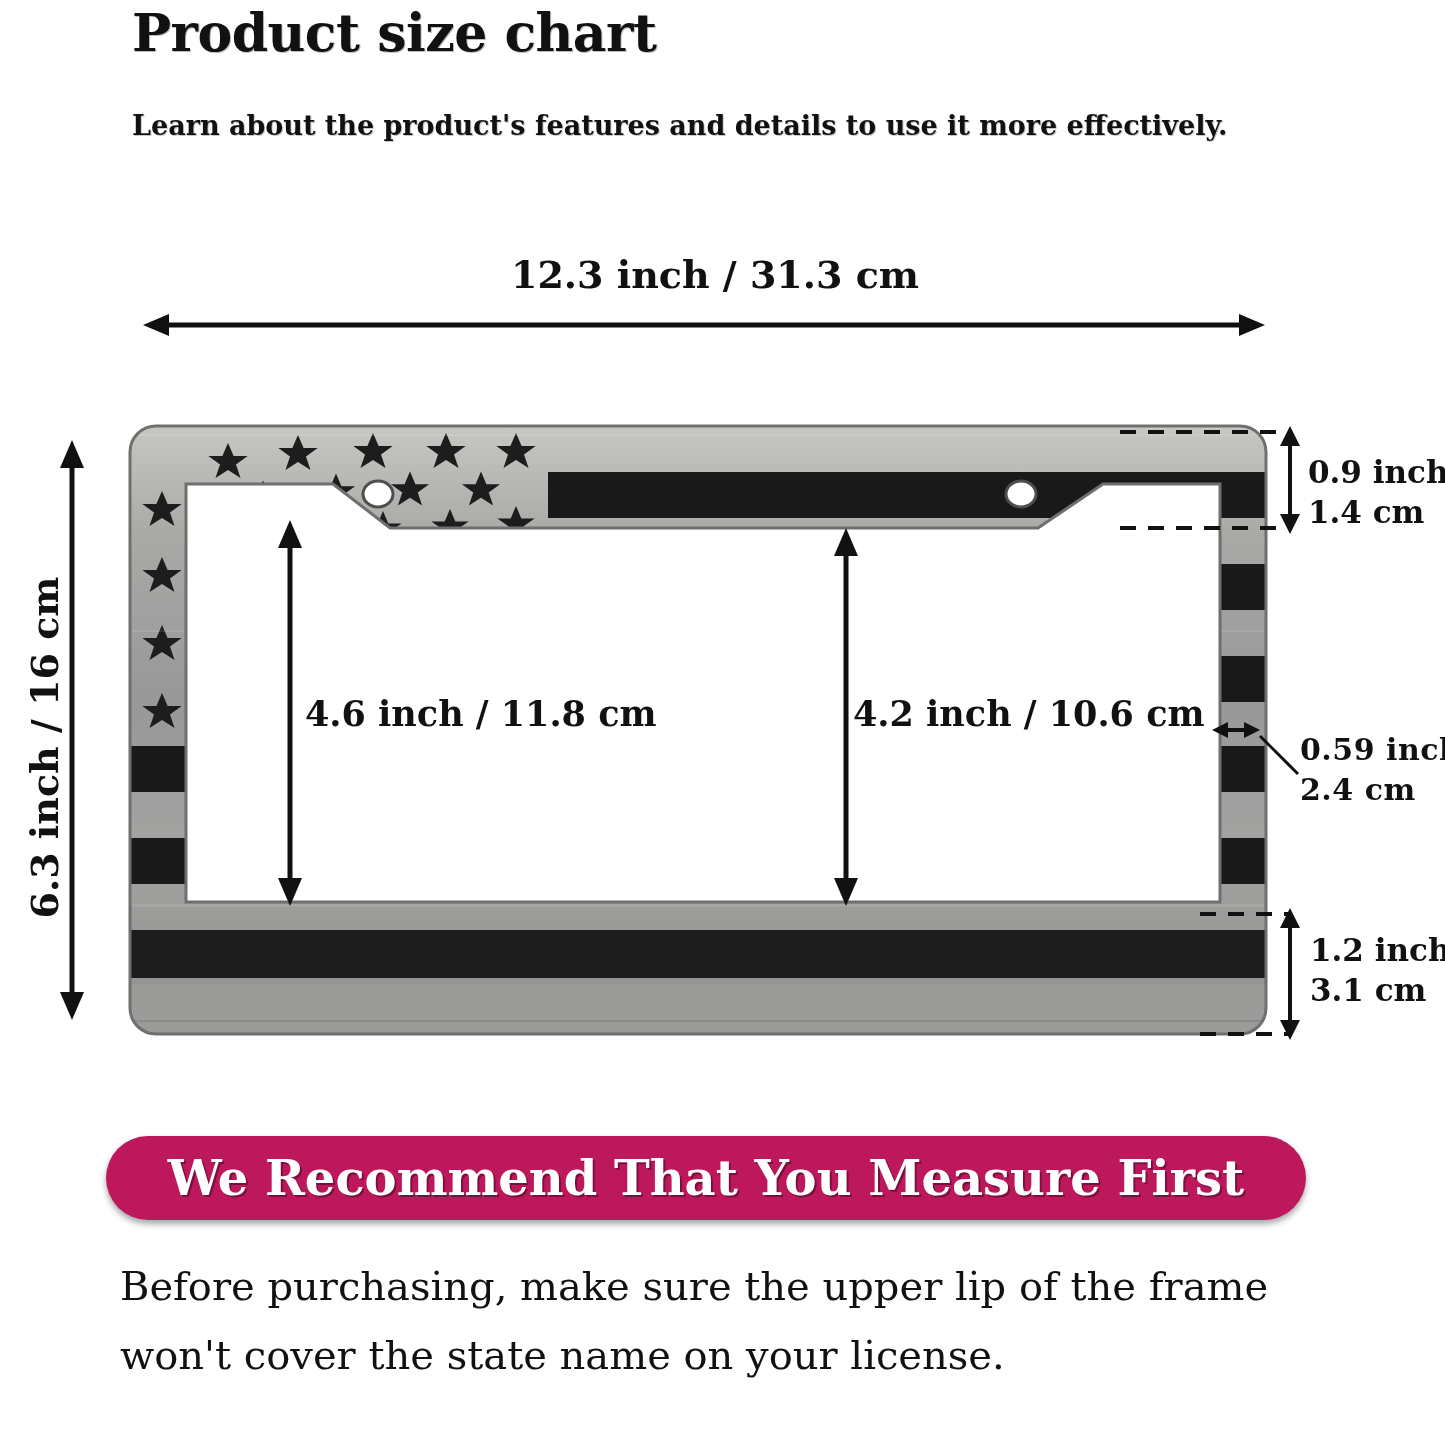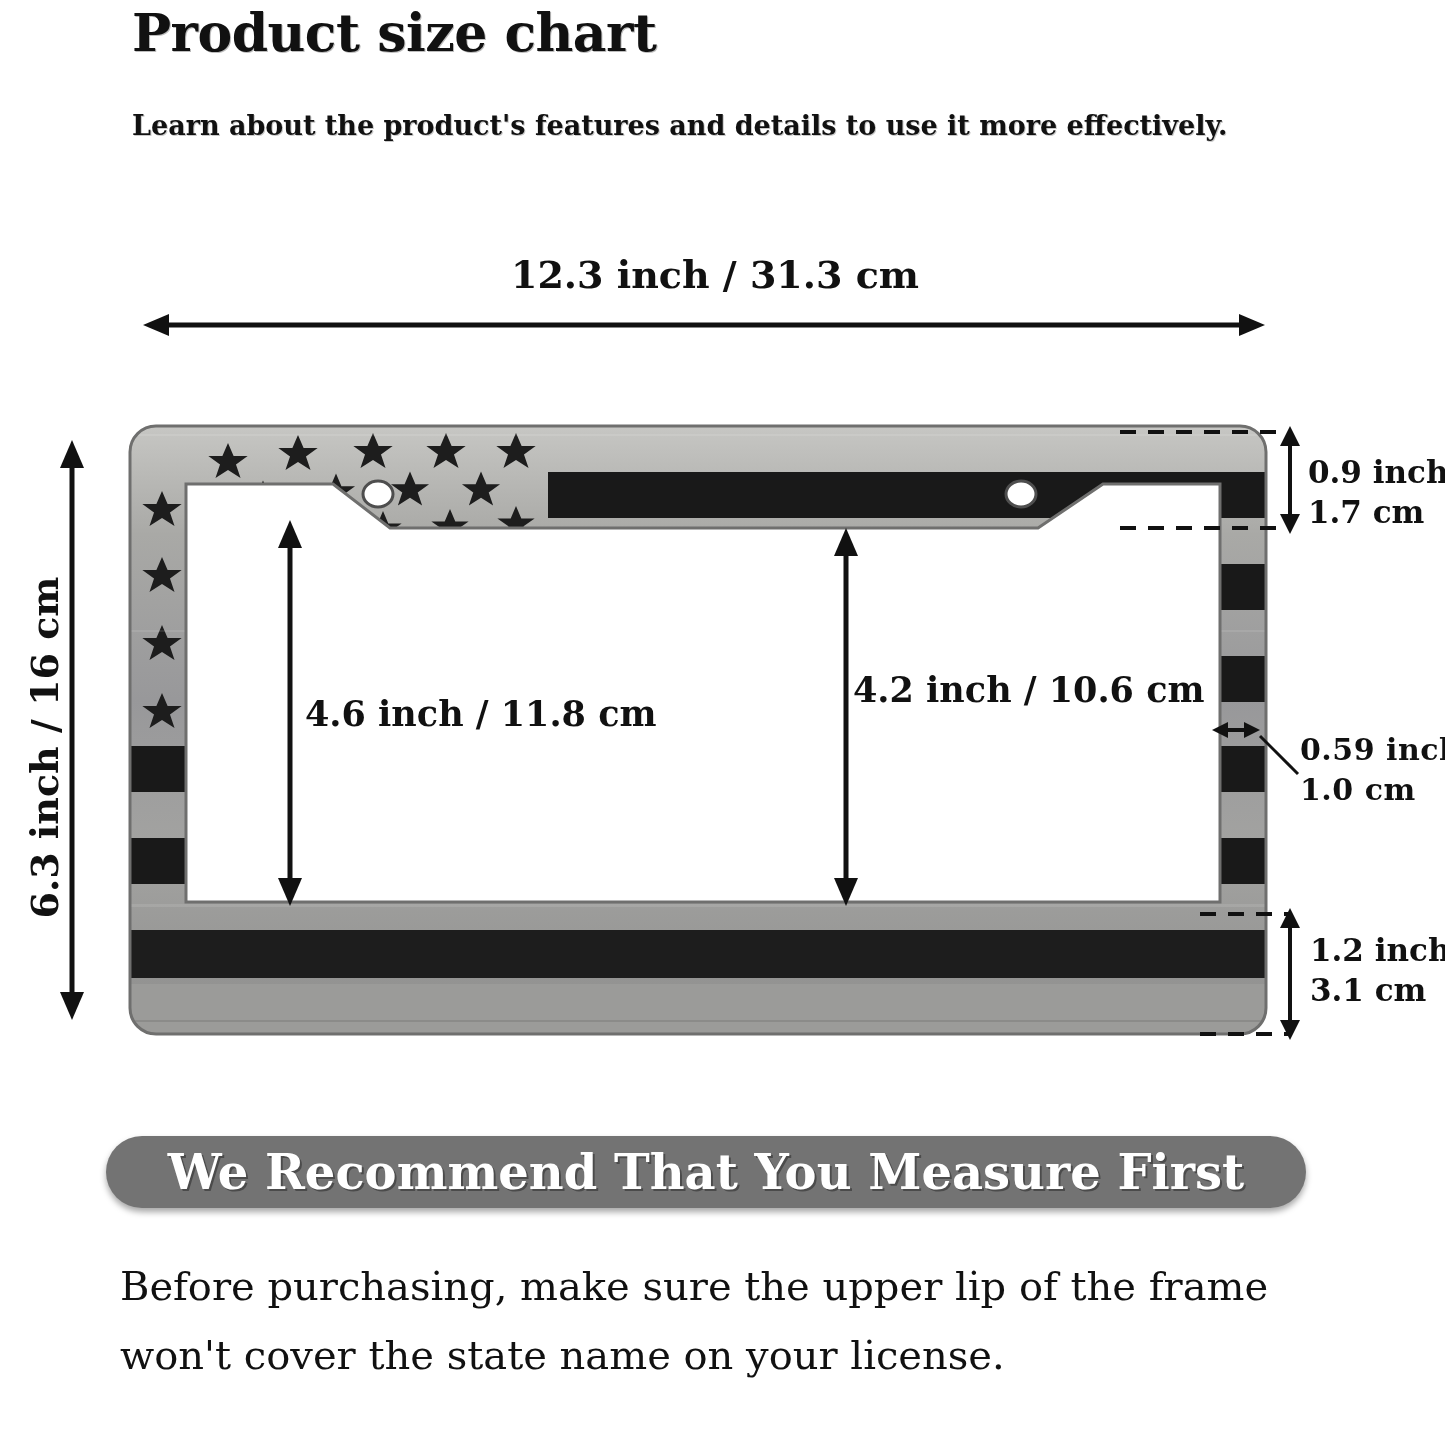--- a/index.html
+++ b/index.html
@@ -94,43 +94,43 @@
   
   .inner-dim {
     position: absolute;
     font-size: 35px;
     font-weight: bold;
     font-family: "DejaVu Serif", serif;
     color: #111;
     white-space: nowrap;
   }
   #dim-left-label  { left: 305px;  top: 693px; }
-  #dim-right-label { left: 853px;  top: 669px; }
+  #dim-right-label { left: 853px;  top: 693px; }
 
   
   .side-callout {
     position: absolute;
     font-size: 31px;
     font-weight: bold;
     font-family: "DejaVu Serif", serif;
     line-height: 40px;
     white-space: nowrap;
   }
   #callout-top    { left: 1308px; top: 452px; }
   #callout-mid    { left: 1300px; top: 730px; font-size: 30px; letter-spacing: 0.5px; }
   #callout-bottom { left: 1310px; top: 930px; }
 
   
   #banner {
     position: absolute;
     left: 106px;
     top: 1136px;
     width: 1200px;
-    height: 72px;
-    background: #737373;
+    height: 84px;
+    background: #be185d;
     border-radius: 44px;
     box-shadow: 0 4px 6px rgba(0,0,0,0.35);
     display: flex;
     align-items: center;
     justify-content: center;
   }
   #banner-text {
     font-family: "DejaVu Serif", serif;
     font-weight: bold;
     font-size: 48px;
@@ -326,26 +326,26 @@
 
   <line x1="80" y1="490" x2="172" y2="490" stroke="#111" stroke-width="4" stroke-dasharray="16 12"></line>
   <line x1="80" y1="610" x2="172" y2="610" stroke="#111" stroke-width="4" stroke-dasharray="16 12"></line>
   <line x1="170" y1="496" x2="170" y2="604" stroke="#111" stroke-width="4"></line>
   <polygon points="170,484 160,504 180,504" fill="#111"></polygon>
   <polygon points="170,616 160,596 180,596" fill="#111"></polygon>
 </svg>
 
 <div class="side-callout" id="callout-top">
   <span>0.9 inch</span><br>
-  <span>1.7 cm</span>
+  <span>1.4 cm</span>
 </div>
 
 <div class="side-callout" id="callout-mid">
   <span>0.59  inch</span><br>
-  <span>1.0  cm</span>
+  <span>2.4  cm</span>
 </div>
 
 <div class="side-callout" id="callout-bottom">
   <span>1.2 inch</span><br>
   <span>3.1 cm</span>
 </div>
 
 <div id="banner">
   <span id="banner-text">We Recommend That You Measure First</span>
 </div>

